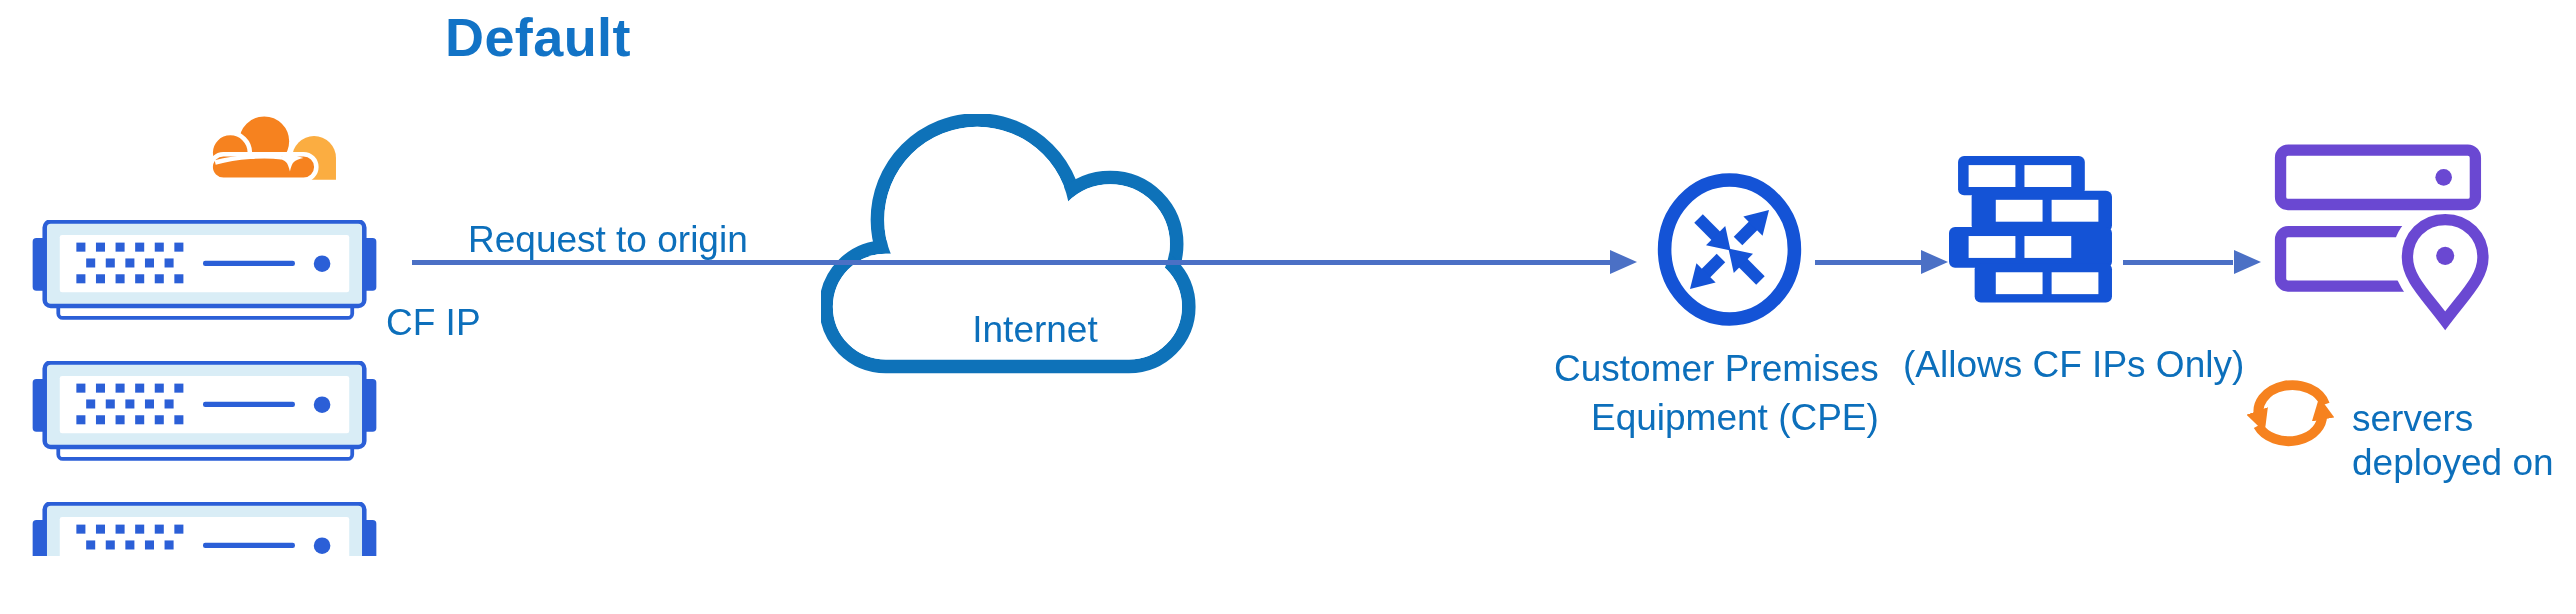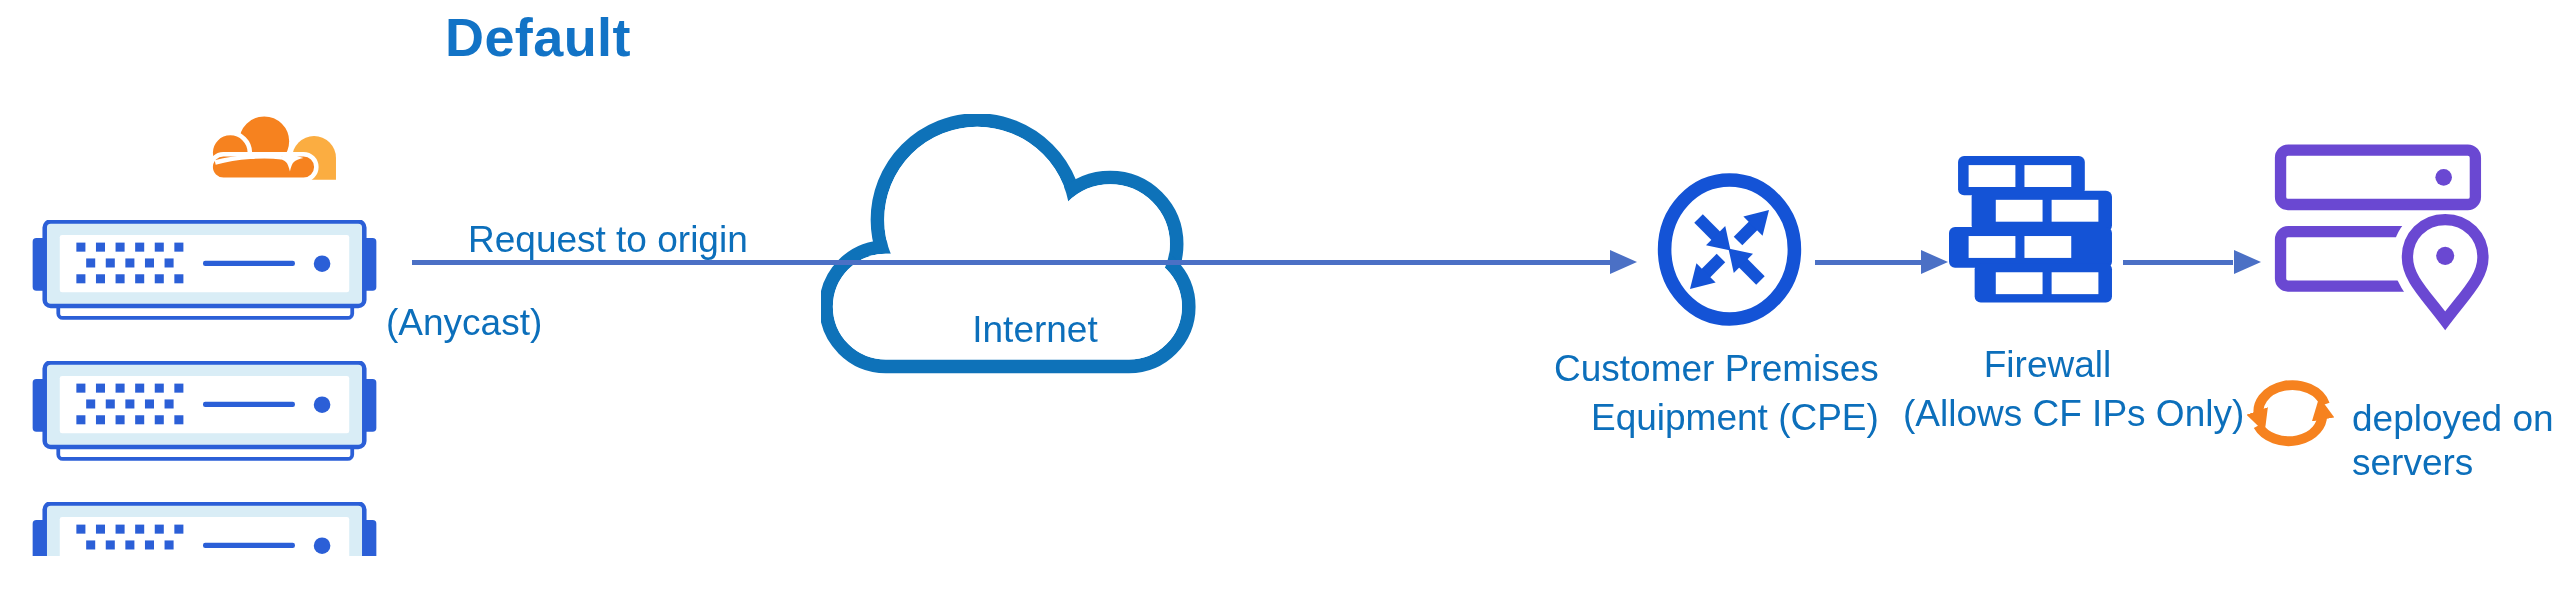--- a/index.html
+++ b/index.html
@@ -101,21 +101,21 @@
     </svg>
   <svg class="abs" style="left:32px; top:361px;" width="345" height="101" viewBox="0 0 456 134">
       <use href="#rackg"></use>
     </svg>
   <svg class="abs" style="left:32px; top:502px;" width="345" height="101" viewBox="0 0 456 134">
       <use href="#rackg"></use>
     </svg>
 
   <div class="abs lbl" style="left:468px; top:216px;">Request to origin</div>
   <div class="abs lbl" style="left:386px; top:297px; line-height:1.42;">
-    <div>(Anycast)</div>
+    <div>CF IP</div>
   </div>
 
   <svg class="abs" style="left:821px; top:114px;" width="394" height="269" viewBox="0 0 520 356">
     <g class="st-cloud">
       <circle cx="206" cy="140" r="132"></circle>
       <circle cx="382" cy="172" r="88"></circle>
       <rect x="6" y="176" width="480" height="158" rx="79"></rect>
     </g>
     <g class="fl-cloud">
       <circle cx="206" cy="140" r="123"></circle>
@@ -162,21 +162,20 @@
       <rect x="100" y="12" width="62" height="29"></rect>
       <rect x="62" y="58" width="62" height="29"></rect>
       <rect x="136" y="58" width="62" height="29"></rect>
       <rect x="26" y="106" width="62" height="29"></rect>
       <rect x="100" y="106" width="62" height="29"></rect>
       <rect x="62" y="154" width="62" height="29"></rect>
       <rect x="136" y="154" width="62" height="29"></rect>
     </g>
   </svg>
   <div class="abs lbl center" style="left:1903px; top:341px; width:289px;">
-    <div>Firewall</div>
     <div>(Allows CF IPs Only)</div>
   </div>
 
   <div class="abs conn" style="left:2123px; top:260px; width:110px;"></div>
   <div class="abs ah-right" style="left:2234px; top:250px;"></div>
 
   <svg class="abs" style="left:2273px; top:144px;" width="219" height="189" viewBox="0 0 290 250">
     <rect class="st-purple" x="10" y="116" width="258" height="72" rx="10"></rect>
     <path d="M228,100 C199,100 178,122 178,150 C178,177 201,198 228,234 C255,198 278,177 278,150 C278,122 257,100 228,100 Z" fill="#fff" stroke="#fff" stroke-width="40"></path>
     <path class="st-purple" d="M228,100 C199,100 178,122 178,150 C178,177 201,198 228,234 C255,198 278,177 278,150 C278,122 257,100 228,100 Z"></path>
@@ -188,18 +187,18 @@
   <svg class="abs" style="left:2246px; top:377px;" width="91" height="73" viewBox="0 0 120 96">
     <defs>
       <marker id="ah" markerUnits="userSpaceOnUse" markerWidth="30" markerHeight="30" refX="10" refY="15" orient="auto">
         <path d="M0,0 L30,15 L0,30 Z" fill="var(--orange)"></path>
       </marker>
     </defs>
     <path class="st-orange" d="M104,36 A44,34 0 0 0 18,54" marker-end="url(#ah)"></path>
     <path class="st-orange" d="M16,64 A44,34 0 0 0 100,46" marker-end="url(#ah)"></path>
   </svg>
   <div class="abs lbl" style="left:2352px; top:397px; line-height:1.2;">
+    <div>servers</div>
     <div>deployed on</div>
-    <div>servers</div>
   </div>
 
 </div>
 
 
 </body></html>

